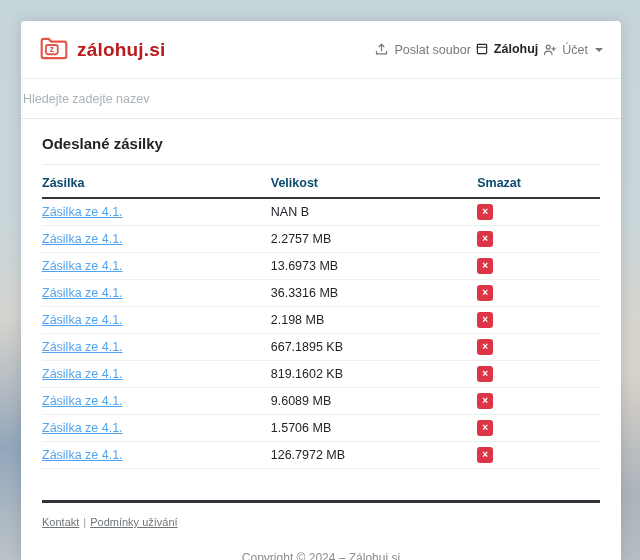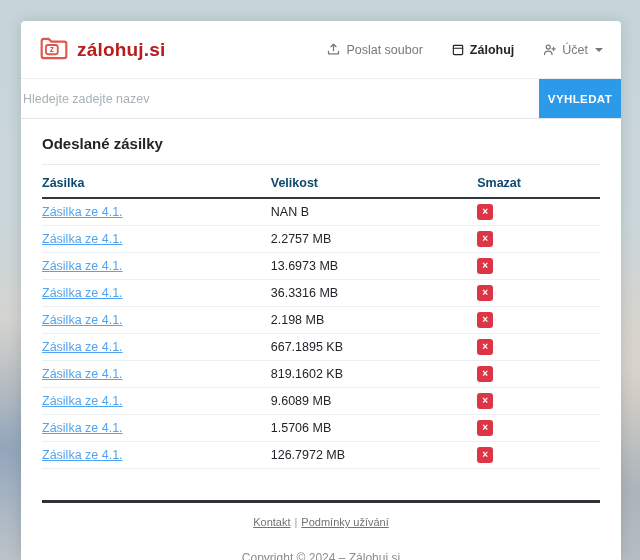--- a/index.html
+++ b/index.html
@@ -25,21 +25,21 @@
   .navbar {
     height: 58px;
     display: flex;
     align-items: center;
     justify-content: space-between;
     padding: 0 18px 0 18px;
     border-bottom: 1px solid #eceff1;
   }
   .brand { display: flex; align-items: center; gap: 8px; cursor: pointer; }
   .brand-text { font-size: 19px; font-weight: bold; color: #b91c1c; letter-spacing: 0.2px; }
-  .nav-items { display: flex; align-items: center; gap: 28px; }
+  .nav-items { display: flex; align-items: flex-start; gap: 4px; }
   .nav-item {
     display: flex; align-items: center; gap: 5px;
     font-size: 12.5px; color: #75797e; cursor: pointer; white-space: nowrap;
   }
   .nav-item.active { color: #212529; font-weight: bold; }
   .nav-item svg { display: block; }
   .caret {
     width: 0; height: 0; margin-left: 2px;
     border-left: 4px solid transparent;
     border-right: 4px solid transparent;
@@ -83,21 +83,21 @@
   .delete-btn {
     display: inline-flex; align-items: center; justify-content: center;
     width: 16px; height: 16px; border-radius: 3px; border: none;
     background: #dc3545; color: #ffffff; cursor: pointer;
     font-size: 10px; font-weight: bold; line-height: 1;
     font-family: "Liberation Sans", sans-serif;
   }
   
   .footer { padding: 0 21px; }
   .footer-rule { height: 3px; background: #2f3337; margin-top: 31px; }
-  .footer-links { text-align: center; margin-top: 13px; font-size: 11px; color: #8b9095; }
+  .footer-links { margin-top: 13px; font-size: 11px; color: #8b9095; }
   .footer-links a { color: #6f7478; text-decoration: underline; cursor: pointer; }
   .footer-sep { margin: 0 4px; color: #9aa0a5; }
   .copyright { text-align: center; margin-top: 23px; font-size: 12px; color: #888c90; }
 </style>
 </head>
 <body>
 
 <div class="card">
 
   <div class="navbar">
@@ -143,21 +143,20 @@
           </svg>
         </span>
         <span>Účet</span>
         <span class="caret"></span>
       </div>
     </div>
   </div>
 
   <div class="search-row">
     <input class="search-input" type="text" placeholder="Hledejte zadejte nazev" style="">
-    <button class="search-btn">VYHLEDAT</button>
   </div>
 
   <div class="content">
     <div class="page-title">Odeslané zásilky</div>
 
     <table class="shipments">
       <thead>
         <tr>
           <th class="col-name">Zásilka</th>
           <th class="col-size">Velikost</th>

